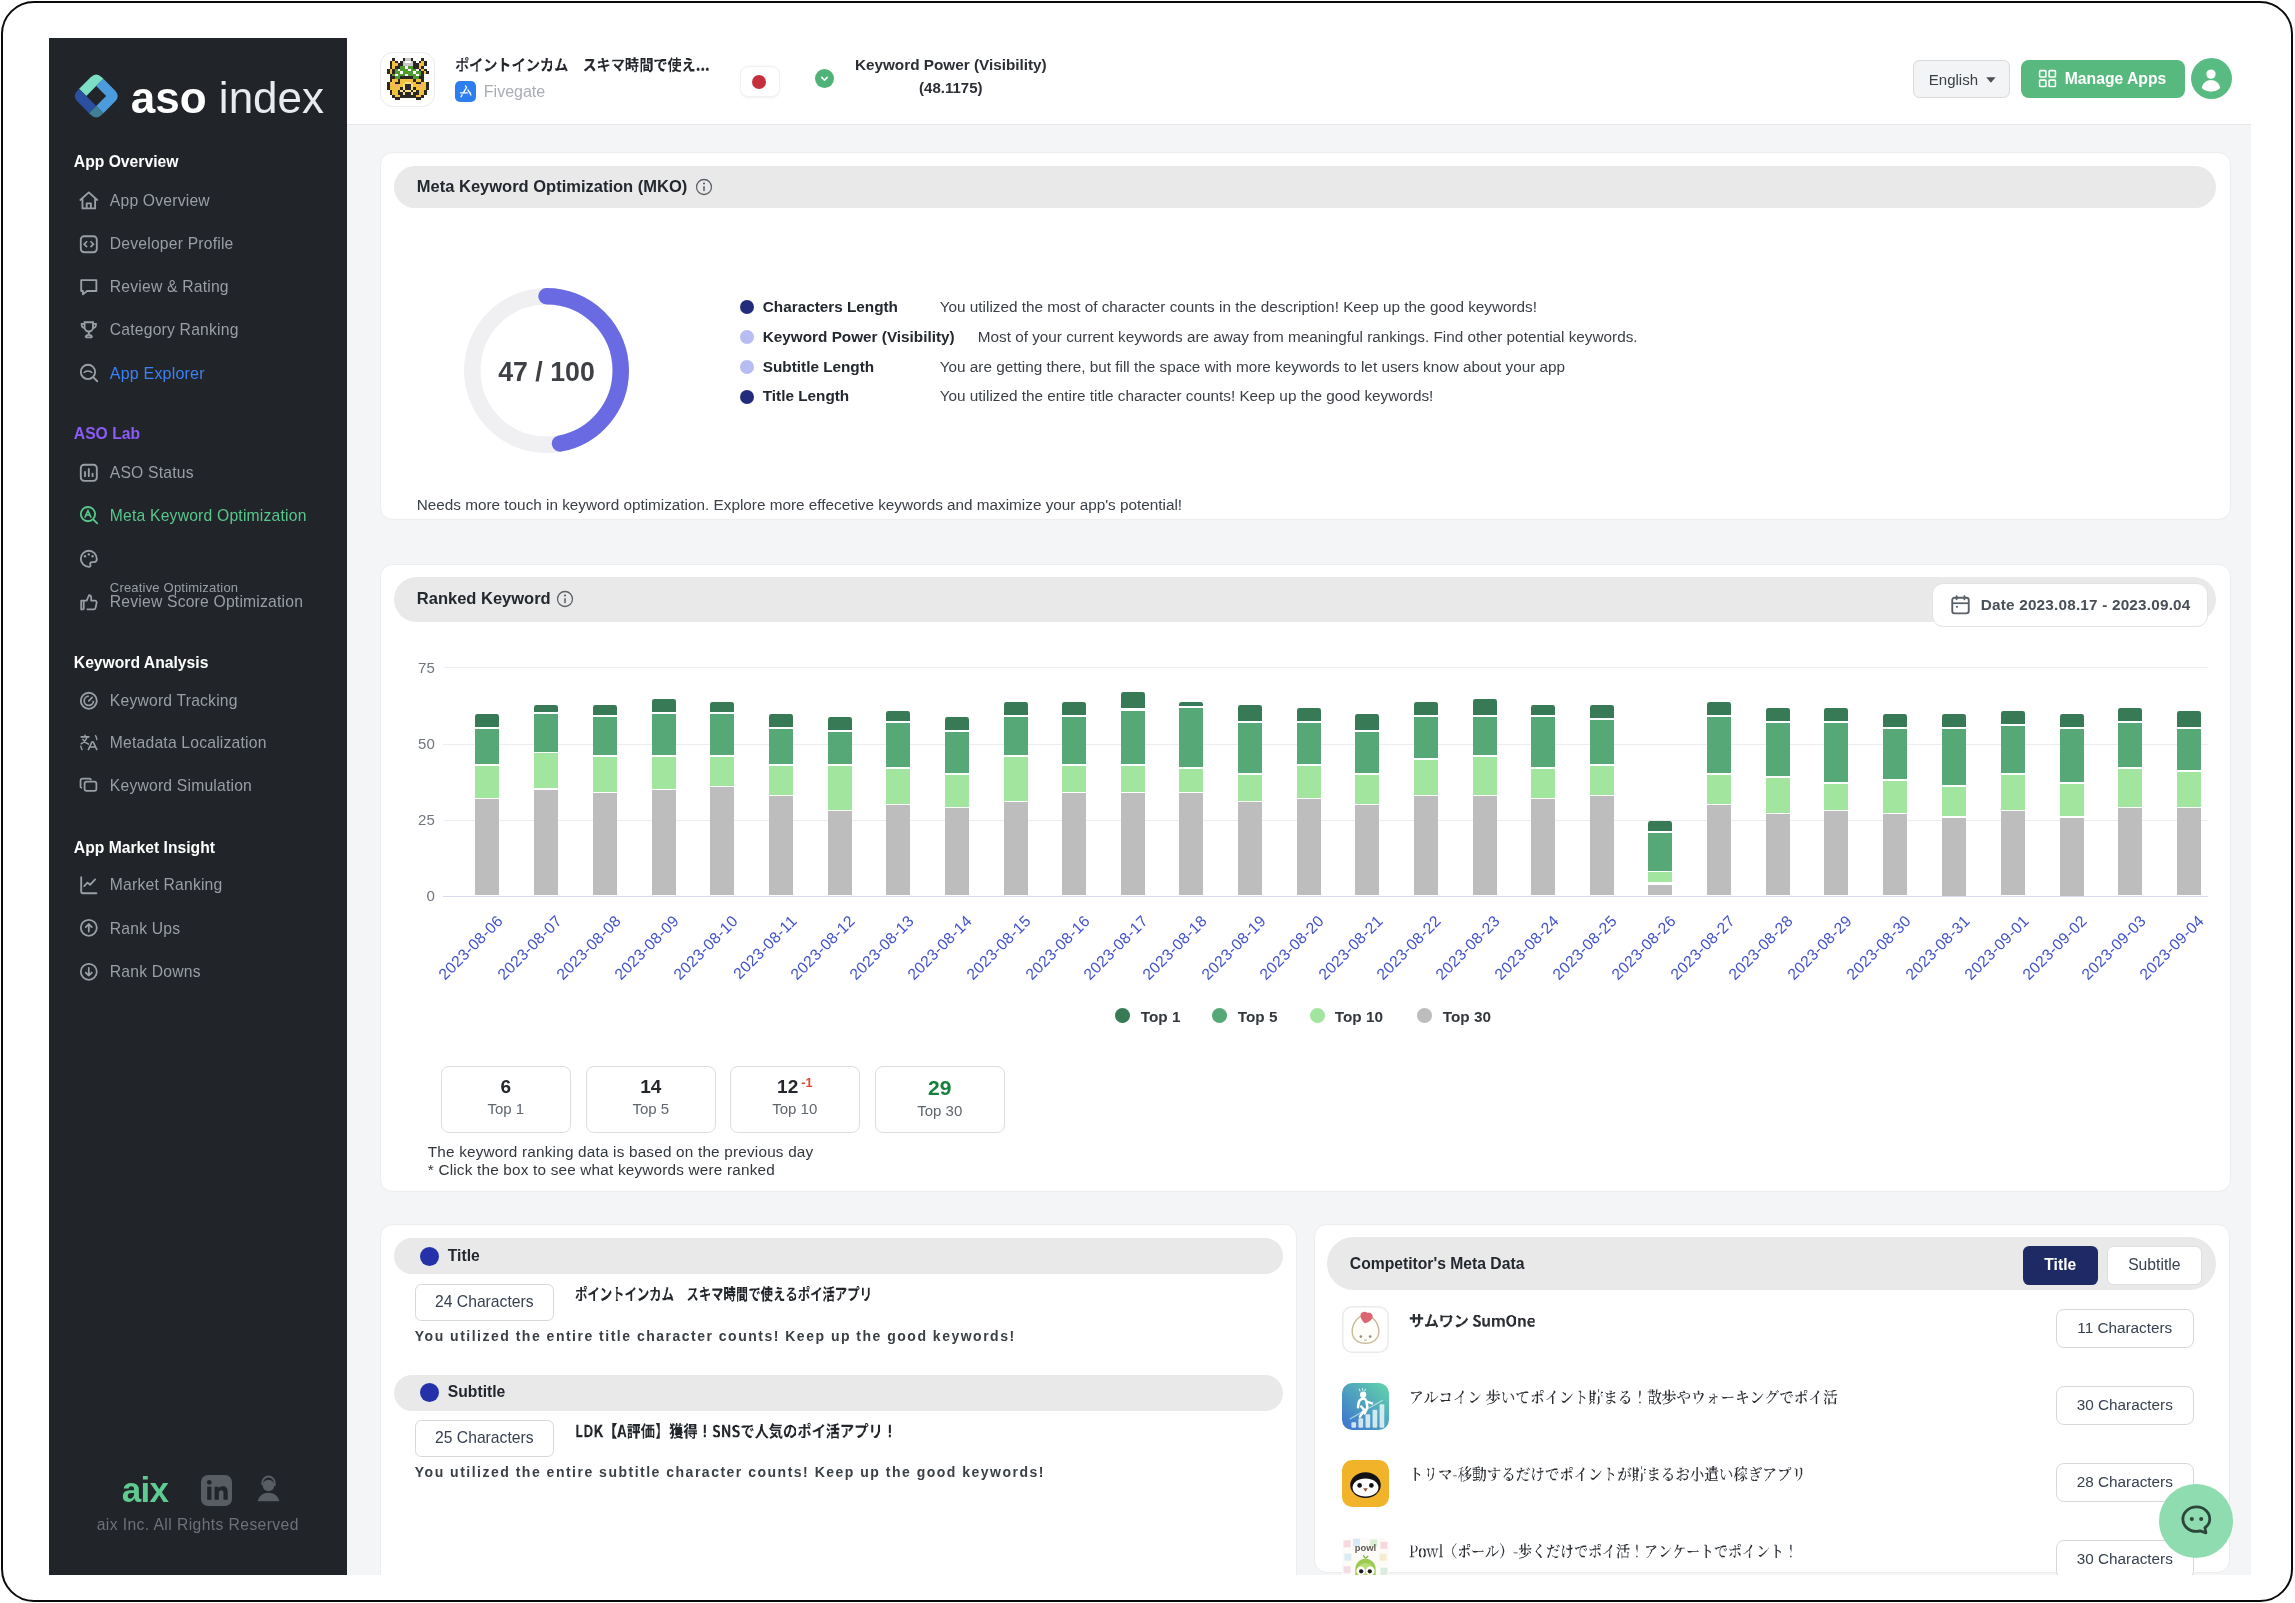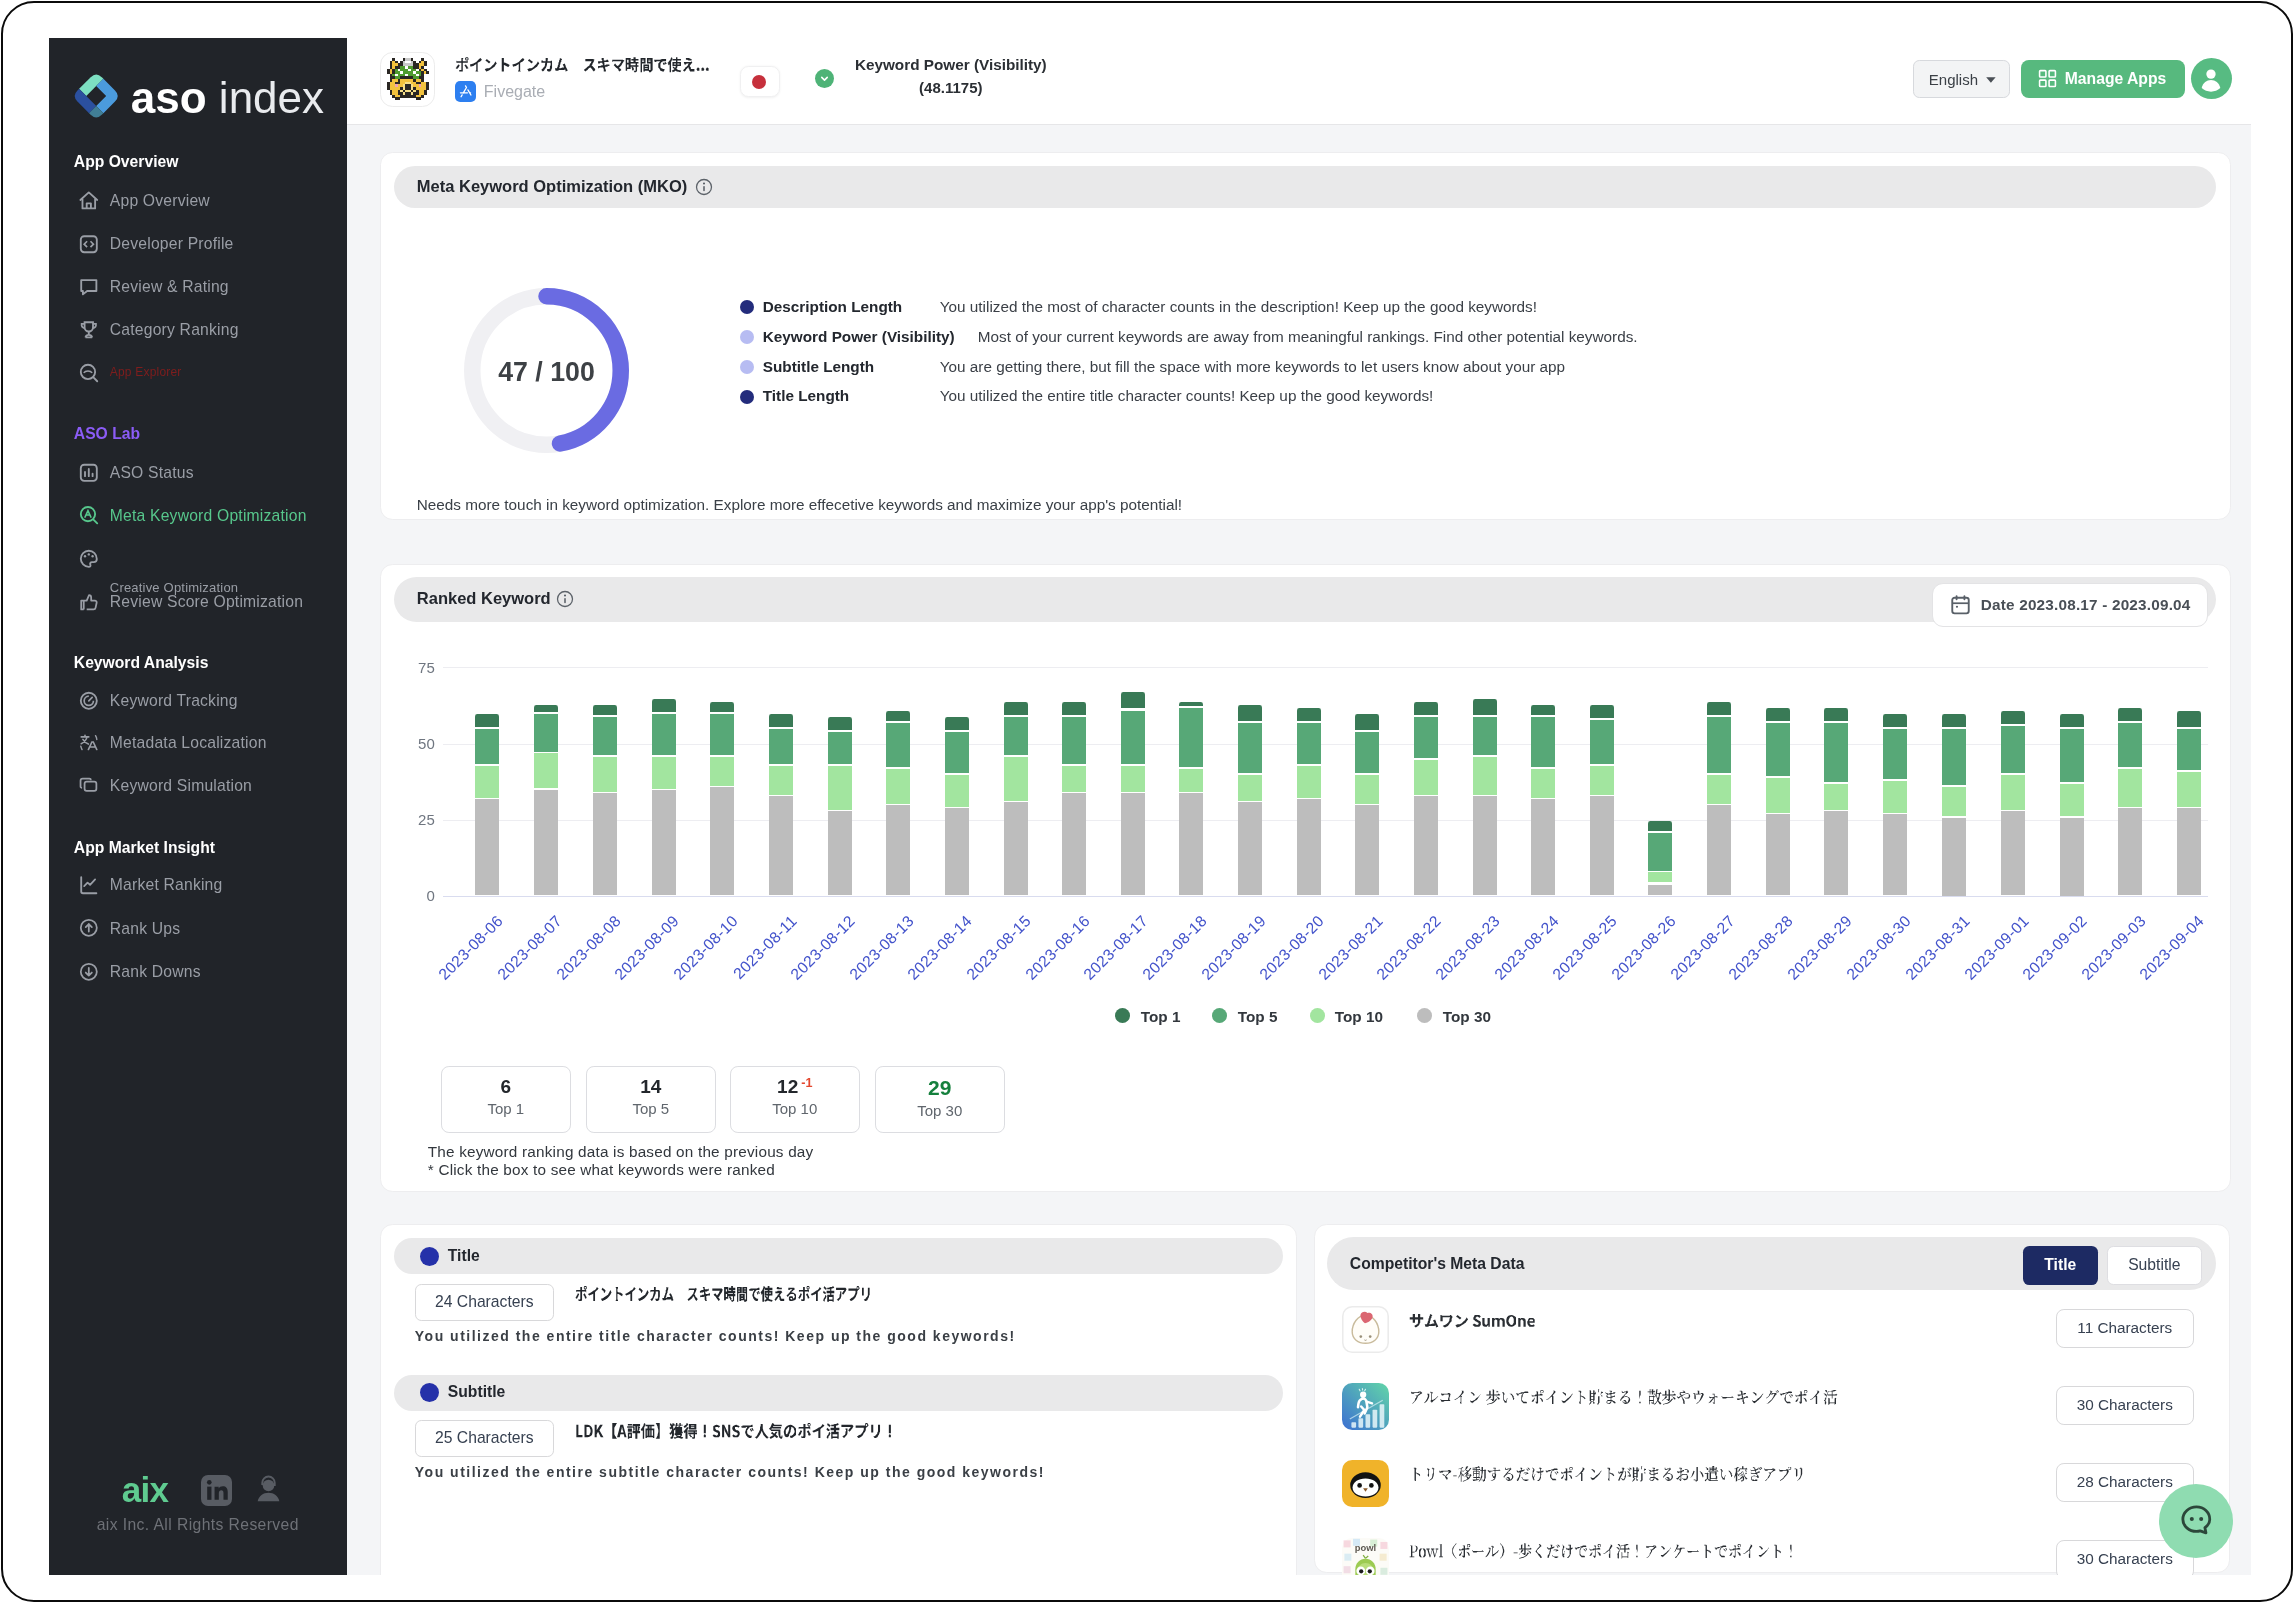--- a/index.html
+++ b/index.html
@@ -41,21 +41,21 @@
         <path d="M9 5h10v6a5 5 0 0 1-10 0z" fill="none" stroke="#9a9ea6" stroke-width="2.2"></path>
         <path d="M9 7H5.5v2a4 4 0 0 0 4 3M19 7h3.5v2a4 4 0 0 1-4 3" fill="none" stroke="#9a9ea6" stroke-width="2"></path>
         <path d="M14 16v4m-4 3h8m-8 0a4 4 0 0 1 4-3 4 4 0 0 1 4 3" fill="none" stroke="#9a9ea6" stroke-width="2.2"></path>
       </svg>
 <div style="position:absolute;left:107px;top:318px;font-size:15.7px;color:#9a9ea6;letter-spacing:0.2px;white-space:nowrap">Category Ranking</div>
 <svg style="position:absolute;left:74px;top:358px;" width="23.6" height="23.6" viewBox="0 0 28 28">
         <circle cx="13" cy="13" r="8.5" fill="none" stroke="#9a9ea6" stroke-width="2.2"></circle>
         <path d="M19.5 19.5 24 24" stroke="#9a9ea6" stroke-width="2.2" stroke-linecap="round"></path>
         <path d="M8 14c2-3 8-3 10 0" fill="none" stroke="#9a9ea6" stroke-width="1.8"></path>
       </svg>
-<div style="position:absolute;left:107px;top:362px;font-size:12px;color:#7f1d1d;letter-spacing:0.2px;white-space:nowrap">App Explorer</div>
+<div style="position:absolute;left:107px;top:362px;font-size:16px;color:#3b82f6;letter-spacing:0.2px;white-space:nowrap">App Explorer</div>
 <div style="position:absolute;left:71px;top:422px;font-size:15.7px;font-weight:700;color:#8b5cf6;white-space:nowrap">ASO Lab</div>
 <svg style="position:absolute;left:74px;top:458px;" width="23.6" height="23.6" viewBox="0 0 28 28">
         <rect x="4.5" y="4.5" width="19" height="19" rx="4" fill="none" stroke="#9a9ea6" stroke-width="2.2"></rect>
         <path d="M9.5 18v-5M14 18V9.5M18.5 18v-3" stroke="#9a9ea6" stroke-width="2.2" stroke-linecap="round"></path>
       </svg>
 <div style="position:absolute;left:107px;top:461px;font-size:15.7px;color:#9a9ea6;letter-spacing:0.2px;white-space:nowrap">ASO Status</div>
 <svg style="position:absolute;left:74px;top:501px;" width="23.6" height="23.6" viewBox="0 0 28 28">
         <circle cx="13" cy="12" r="8.5" fill="none" stroke="#57c78c" stroke-width="2.2"></circle>
         <path d="M19.5 18.5 24 23" stroke="#57c78c" stroke-width="2.2" stroke-linecap="round"></path>
         <path d="M9.5 15.5 13 8l3.5 7.5M10.8 13h4.4" fill="none" stroke="#57c78c" stroke-width="1.9" stroke-linecap="round"></path>
@@ -381,21 +381,21 @@
           <circle cx="12" cy="12" r="10" fill="none" stroke="#5c6269" stroke-width="1.7"></circle>
           <rect x="11" y="10.5" width="2" height="7" rx="1" fill="#555b63"></rect>
           <circle cx="12" cy="7.3" r="1.4" fill="#555b63"></circle>
         </svg>
     <svg style="position:absolute;left:461px;top:285px" width="165" height="165" viewBox="0 0 210 210">
 <circle cx="105" cy="105" r="94.5" fill="none" stroke="#f0f0f3" stroke-width="21"></circle>
 <circle cx="105" cy="105" r="94.5" fill="none" stroke="#6a6be2" stroke-width="21" stroke-linecap="round" stroke-dasharray="279.1 314.7" transform="rotate(-90 105 105)"></circle>
 <text x="105" y="118" text-anchor="middle" font-family="Liberation Sans" font-size="34" font-weight="700" fill="#3d4145">47 / 100</text>
 </svg>
     <div style="position:absolute;left:737px;top:297px;width:14px;height:14px;border-radius:50%;background:#232c7c"></div>
-<div style="position:absolute;left:760px;top:295px;font-size:15.3px;font-weight:700;color:#23272e;white-space:nowrap">Description Length</div>
+<div style="position:absolute;left:760px;top:295px;font-size:15.3px;font-weight:700;color:#23272e;white-space:nowrap">Characters Length</div>
 <div style="position:absolute;left:937px;top:295px;font-size:15.3px;color:#3a3f46;white-space:nowrap">You utilized the most of character counts in the description! Keep up the good keywords!</div>
 <div style="position:absolute;left:737px;top:327px;width:14px;height:14px;border-radius:50%;background:#b7bcf2"></div>
 <div style="position:absolute;left:760px;top:325px;font-size:15.3px;font-weight:700;color:#23272e;white-space:nowrap">Keyword Power (Visibility)</div>
 <div style="position:absolute;left:975px;top:325px;font-size:15.3px;color:#3a3f46;white-space:nowrap">Most of your current keywords are away from meaningful rankings. Find other potential keywords.</div>
 <div style="position:absolute;left:737px;top:357px;width:14px;height:14px;border-radius:50%;background:#b7bcf2"></div>
 <div style="position:absolute;left:760px;top:355px;font-size:15.3px;font-weight:700;color:#23272e;white-space:nowrap">Subtitle Length</div>
 <div style="position:absolute;left:937px;top:355px;font-size:15.3px;color:#3a3f46;white-space:nowrap">You are getting there, but fill the space with more keywords to let users know about your app</div>
 <div style="position:absolute;left:737px;top:387px;width:14px;height:14px;border-radius:50%;background:#232c7c"></div>
 <div style="position:absolute;left:760px;top:384px;font-size:15.3px;font-weight:700;color:#23272e;white-space:nowrap">Title Length</div>
 <div style="position:absolute;left:937px;top:384px;font-size:15.3px;color:#3a3f46;white-space:nowrap">You utilized the entire title character counts! Keep up the good keywords!</div>

